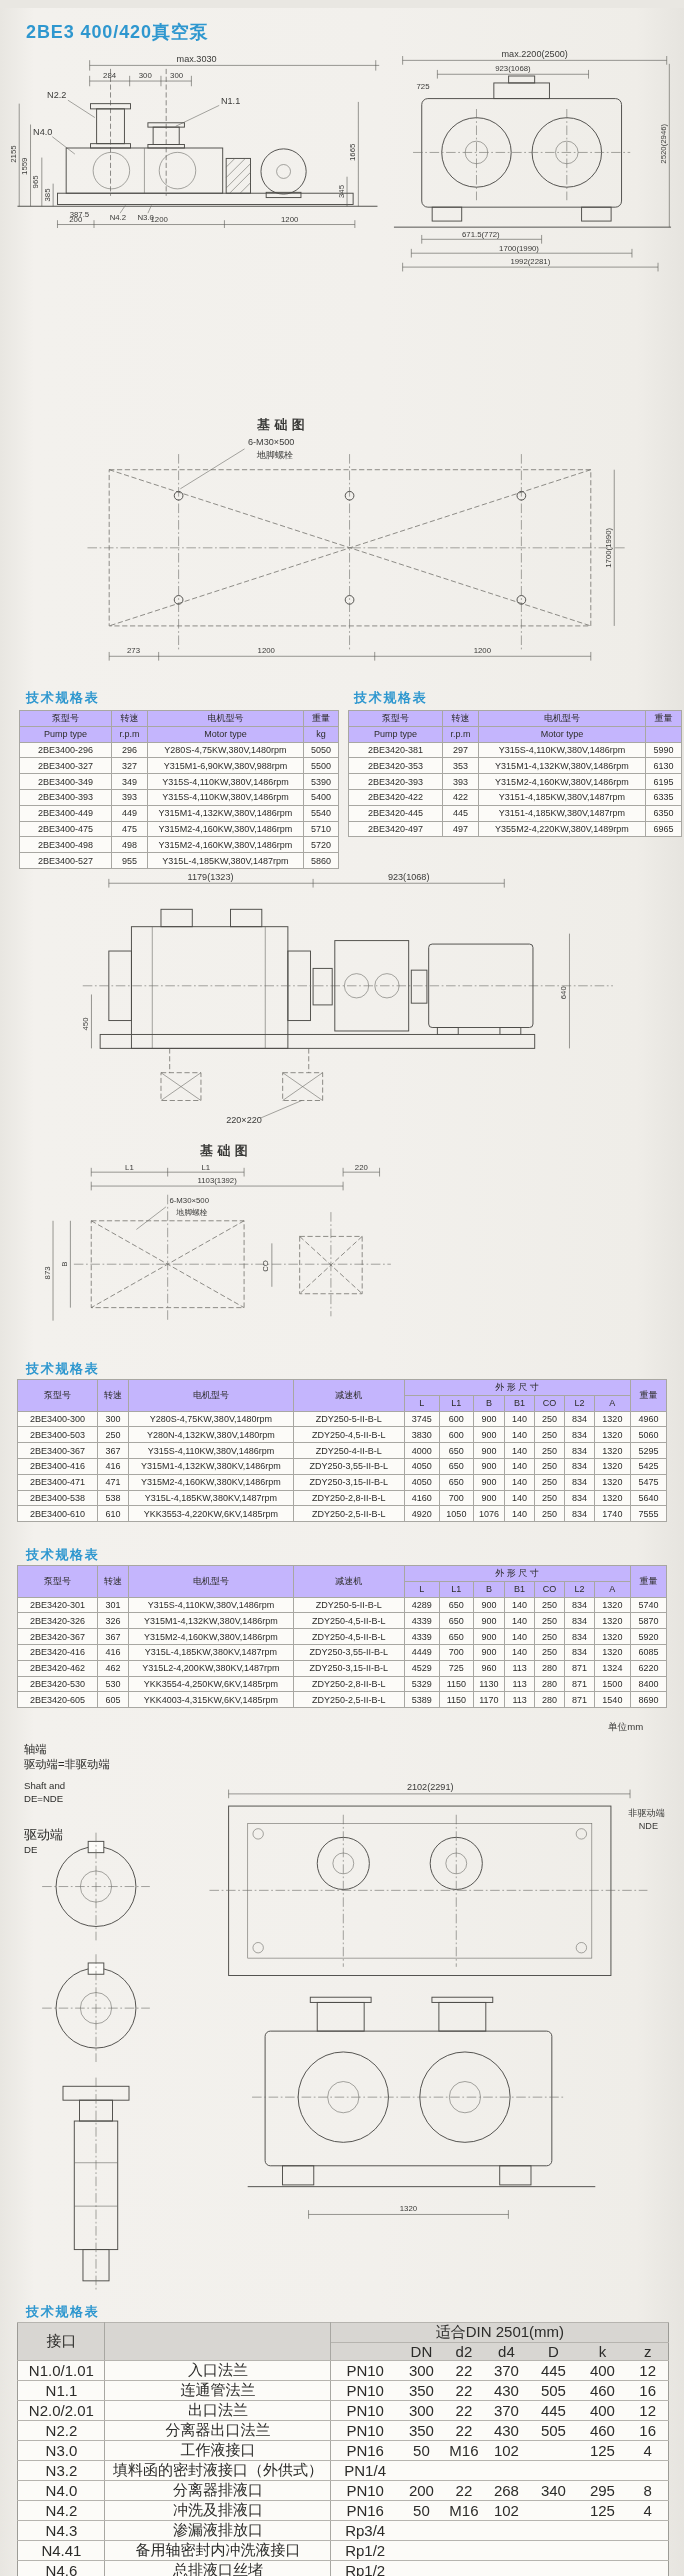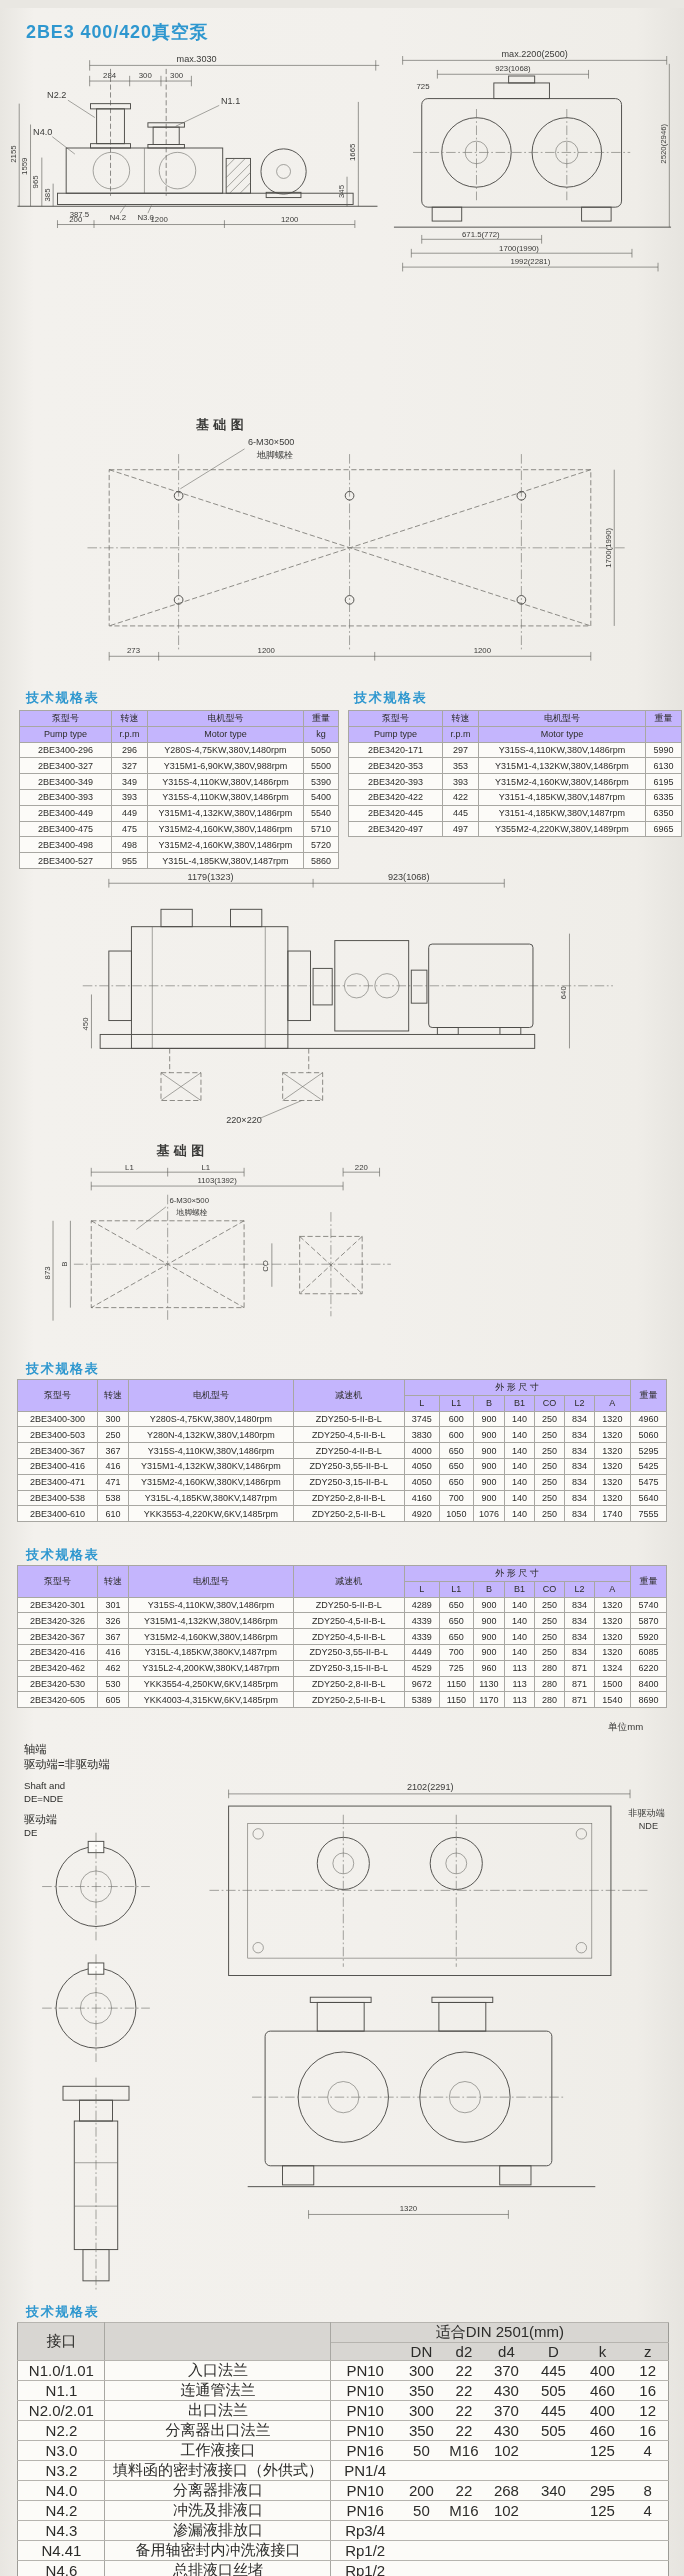--- a/index.html
+++ b/index.html
@@ -3,21 +3,21 @@
 <meta charset="utf-8">
 <style>
   html,body{margin:0;padding:0}
   body{width:685px;height:2576px;position:relative;background:#e9e7e2;
        font-family:"Liberation Sans","DejaVu Sans",sans-serif;color:#2c2c2a}
   .page{position:absolute;left:0;top:8px;width:685px;height:2576px;overflow:hidden;
         background:linear-gradient(90deg,#e8e6e1 0,#f3f1ed 5%,#f2f0ec 55%,#efede8 93%,#e6e4df 100%)}
   .sec{position:absolute}
   .title{font-size:18px;font-weight:bold;color:#2e97cf;letter-spacing:0.9px}
   .h-blue{font-size:13px;font-weight:bold;color:#2e97cf;letter-spacing:1.7px}
-  .h-dark{font-size:13px;font-weight:bold;color:#3a3a38;letter-spacing:4.3px;text-align:center}
+  .h-dark{font-size:13px;font-weight:bold;color:#3a3a38;letter-spacing:4.3px;text-align:right}
   .unit-note{font-size:9.6px;color:#3a3a38}
   table{border-collapse:collapse;table-layout:fixed;background:#fcfbf8;color:#2c2c2a}
   .spec{font-size:9px;border:0.9px solid #9c9b96}
   .spec th,.spec td{border:0.9px solid #a8a7a2;padding:0 1.7px;text-align:center;height:14.8px;
         font-weight:normal;overflow:hidden;white-space:nowrap}
   .spec thead th{background:#c4b5fd}
   .ports{font-size:15px;border:0.9px solid #9c9b96}
   .ports th,.ports td{border-top:0.9px solid #b6b4af;border-bottom:0.9px solid #b6b4af;
         padding:0 2.6px;text-align:center;height:15.6px;font-weight:normal;white-space:nowrap;overflow:hidden}
   .ports thead th{background:#d8d6d2}
@@ -284,21 +284,21 @@
         </tr>
       <tr>
           <th>Pump type</th>
           <th>r.p.m</th>
           <th>Motor type</th>
           <th></th>
         </tr>
     </thead>
     <tbody>
         <tr>
-          <td>2BE3420-171</td>
+          <td>2BE3420-381</td>
           <td>297</td>
           <td>Y315S-4,110KW,380V,1486rpm</td>
           <td>5990</td>
         </tr>
         <tr>
           <td>2BE3420-353</td>
           <td>353</td>
           <td>Y315M1-4,132KW,380V,1486rpm</td>
           <td>6130</td>
         </tr>
@@ -652,21 +652,21 @@
           <td>280</td>
           <td>871</td>
           <td>1324</td>
           <td>6220</td>
         </tr>
         <tr>
           <td>2BE3420-530</td>
           <td>530</td>
           <td>YKK3554-4,250KW,6KV,1485rpm</td>
           <td>ZDY250-2,8-II-B-L</td>
-          <td>9672</td>
+          <td>5329</td>
           <td>1150</td>
           <td>1130</td>
           <td>113</td>
           <td>280</td>
           <td>871</td>
           <td>1500</td>
           <td>8400</td>
         </tr>
         <tr>
           <td>2BE3420-605</td>
@@ -685,21 +685,21 @@
       </tbody>
   </table>
   <div class="sec unit-note" style="left:608px;top:1713px">单位mm</div>
 
   <div class="sec" style="left:24px;top:1734px;line-height:1.35">
     <div style="font-size:11.3px">轴端</div>
     <div style="font-size:11.3px">驱动端=非驱动端</div>
     <div style="height:7.8px"></div>
     <div style="font-size:9.6px">Shaft and</div>
     <div style="font-size:9.6px">DE=NDE</div>
-    <div style="font-size:11px;margin-top:6px">驱动端</div>
+    <div style="font-size:13px;margin-top:20px">驱动端</div>
     <div style="font-size:9.6px">DE</div>
   </div>
 
   <svg class="sec" style="left:22px;top:1816px" width="148" height="469" viewBox="0 0 170 540">
     <circle class="ln" cx="85" cy="72" r="46"></circle>
       <circle class="thin" cx="85" cy="72" r="18"></circle>
     <rect class="ln white" x="76" y="20" width="18" height="13"></rect>
     <line class="cl" x1="85" y1="10" x2="85" y2="134"></line>
       <line class="cl" x1="23" y1="72" x2="147" y2="72"></line>
     <circle class="ln" cx="85" cy="212" r="46"></circle>

